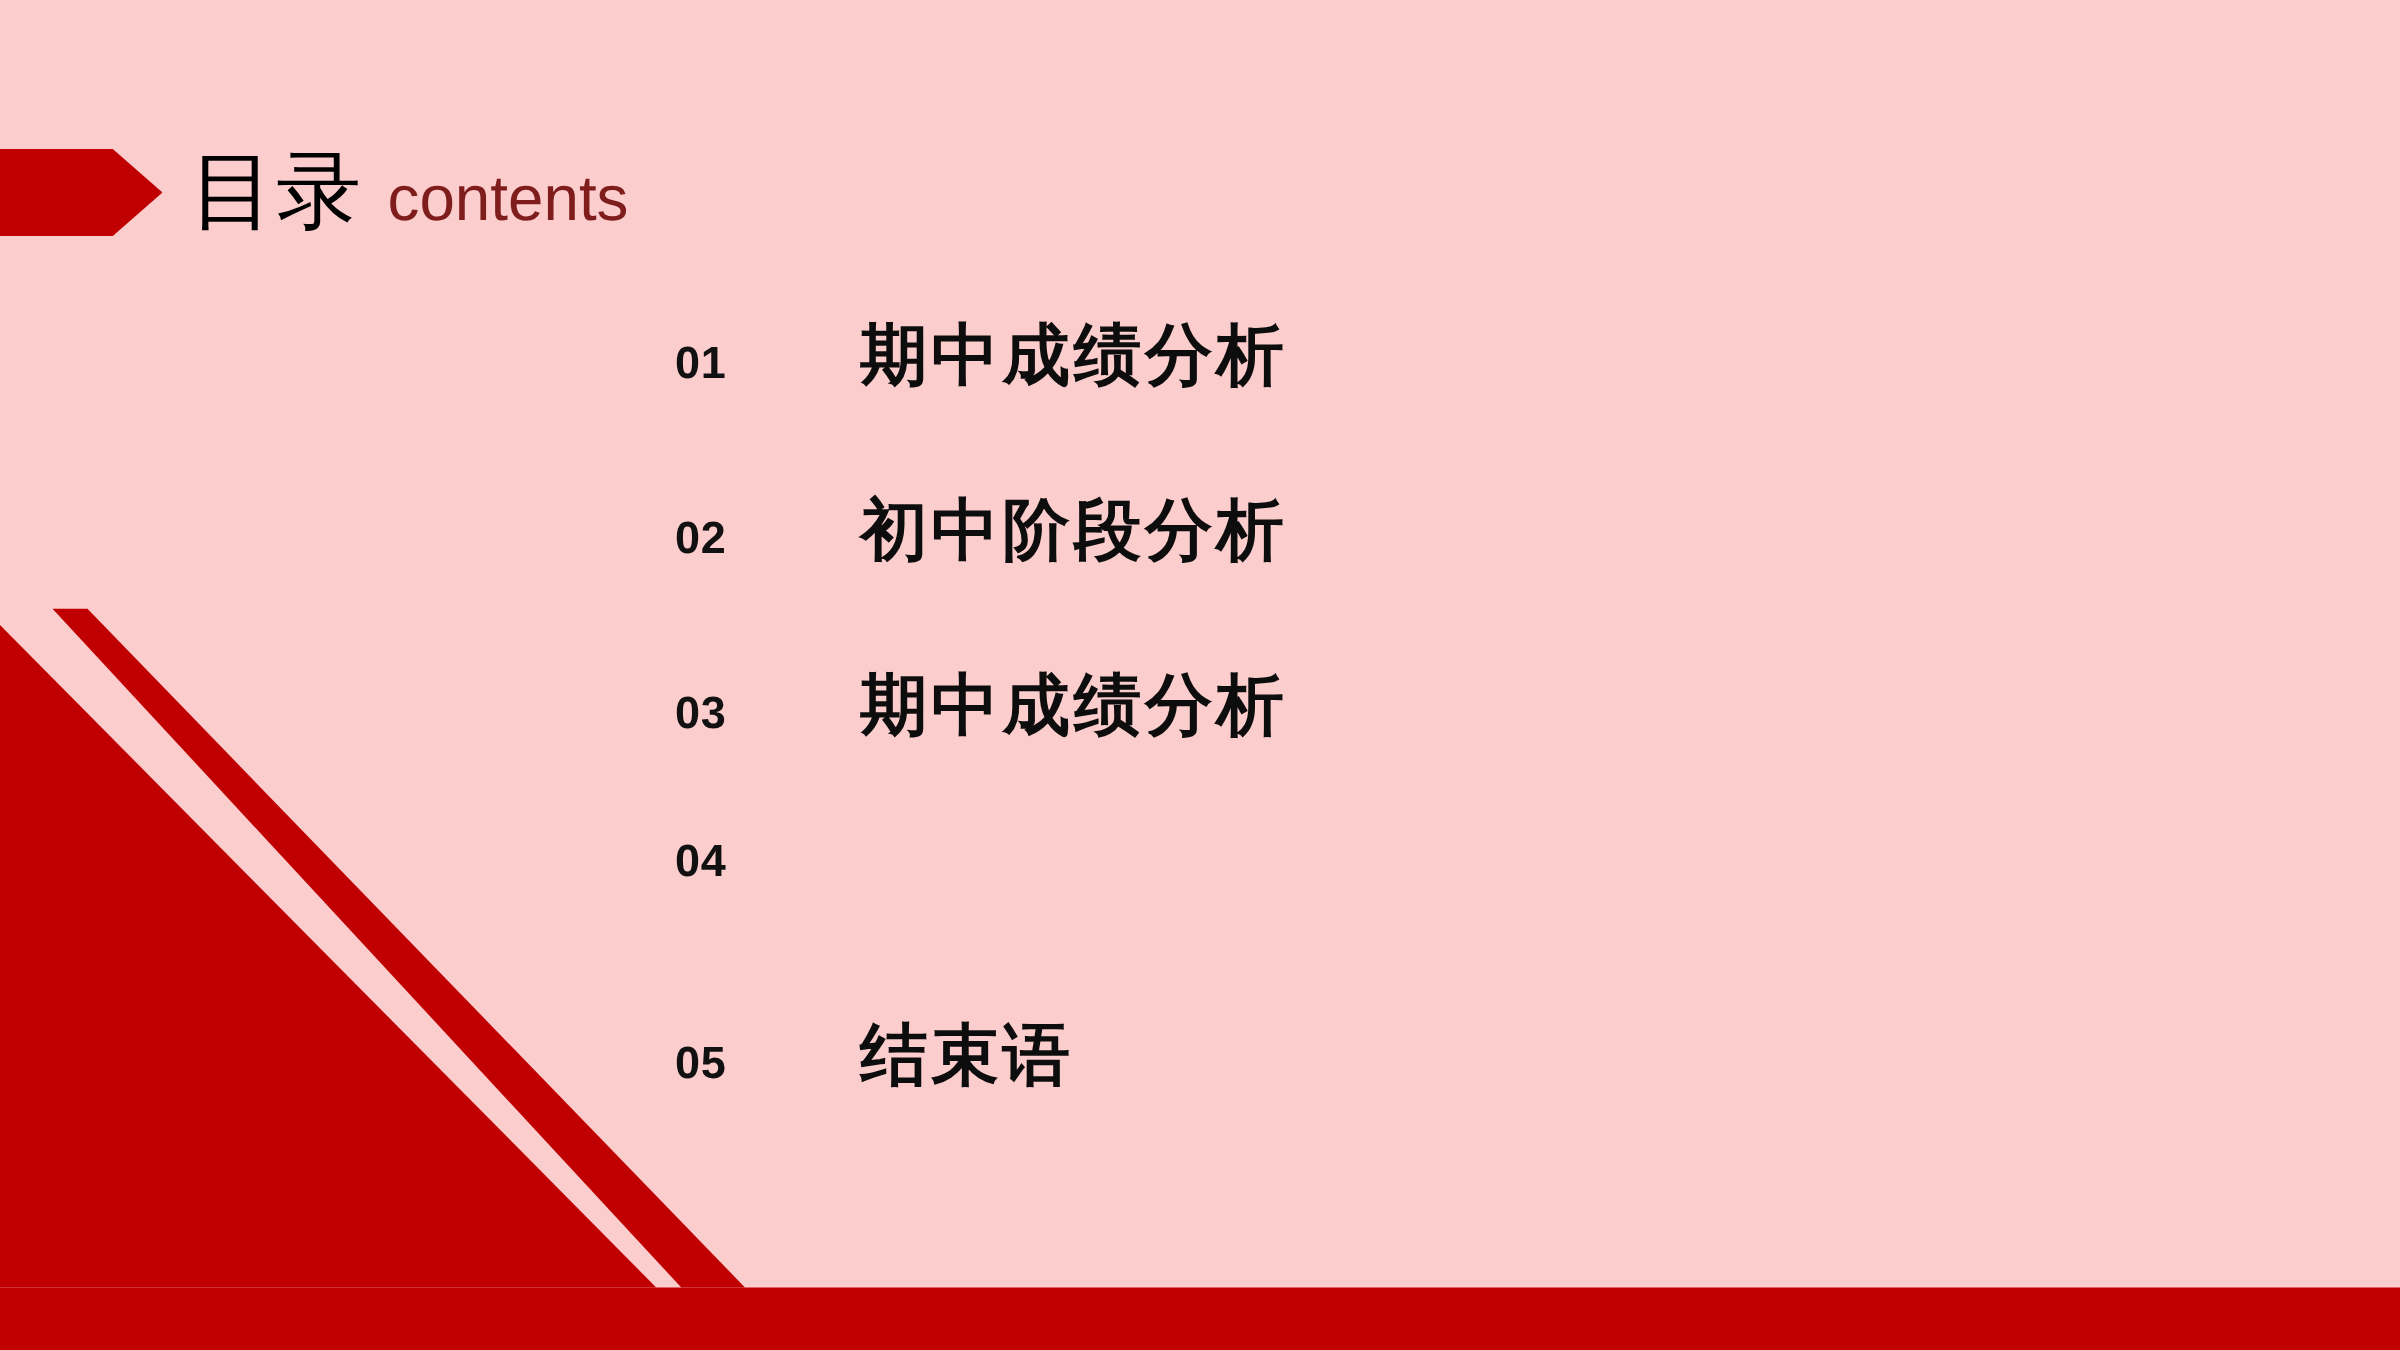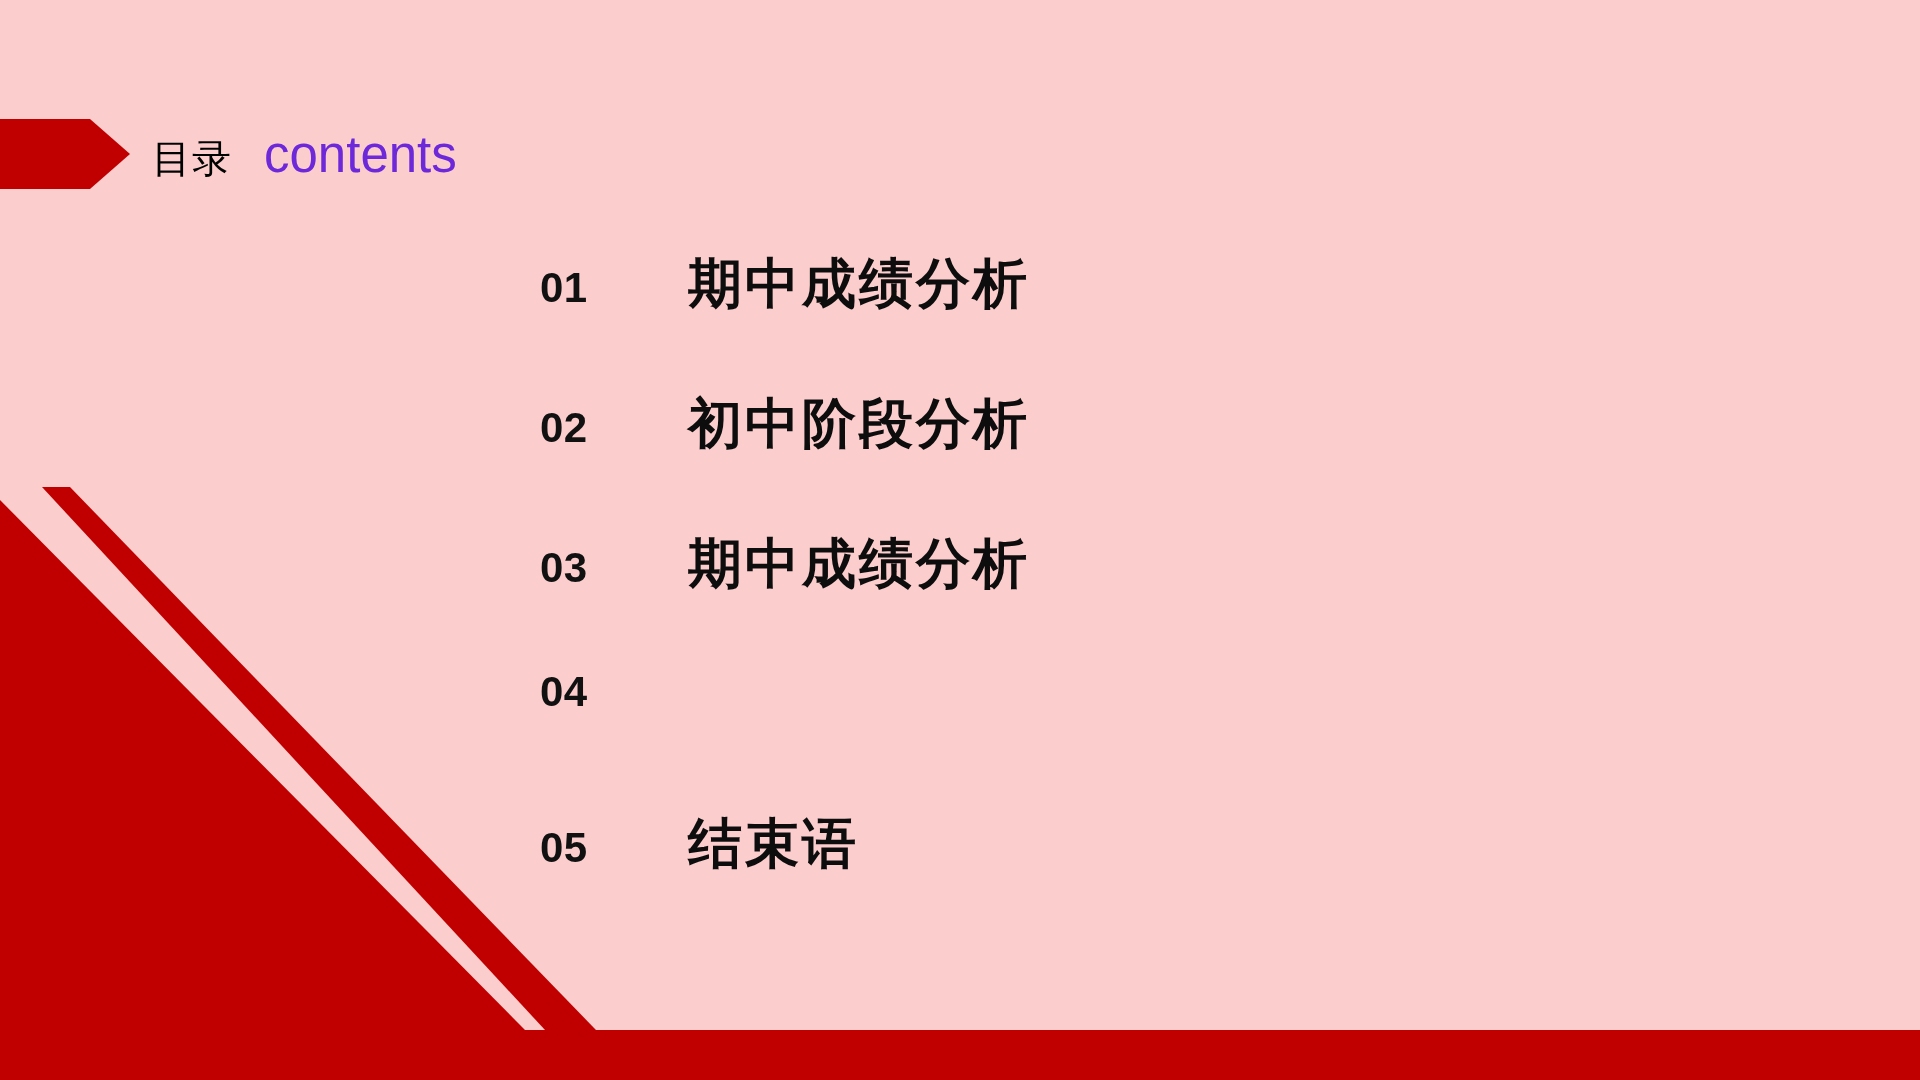--- a/index.html
+++ b/index.html
@@ -51,54 +51,54 @@
 
   .header-titles {
     display: flex;
     align-items: baseline;
     margin-left: 22px;
     white-space: nowrap;
   }
 
   .title-cn {
     font-family: "DejaVu Sans", "Liberation Sans", sans-serif;
-    font-size: 39px;
+    font-size: 68px;
     line-height: 1;
     color: #000000;
     letter-spacing: 1px;
     text-align: right;
   }
 
   .title-en {
     font-family: "Liberation Sans", sans-serif;
     font-size: 51px;
     line-height: 1;
-    color: #6d28d9;
-    margin-left: 32px;
+    color: #7f1d1d;
+    margin-left: 20px;
     letter-spacing: 0px;
   }
 
   
   .toc {
     position: absolute;
     left: 540px;
     top: 248px;
     width: 1200px;
   }
 
   .toc-row {
     display: flex;
     align-items: baseline;
     height: 140px;
   }
 
   .toc-num {
     font-family: "Liberation Sans", sans-serif;
     font-weight: bold;
-    font-size: 42px;
+    font-size: 36px;
     color: #111111;
     width: 148px;
     flex: 0 0 148px;
     letter-spacing: 0.5px;
   }
 
   .toc-label {
     font-family: "DejaVu Serif", "Liberation Serif", serif;
     font-weight: bold;
     font-size: 54px;

